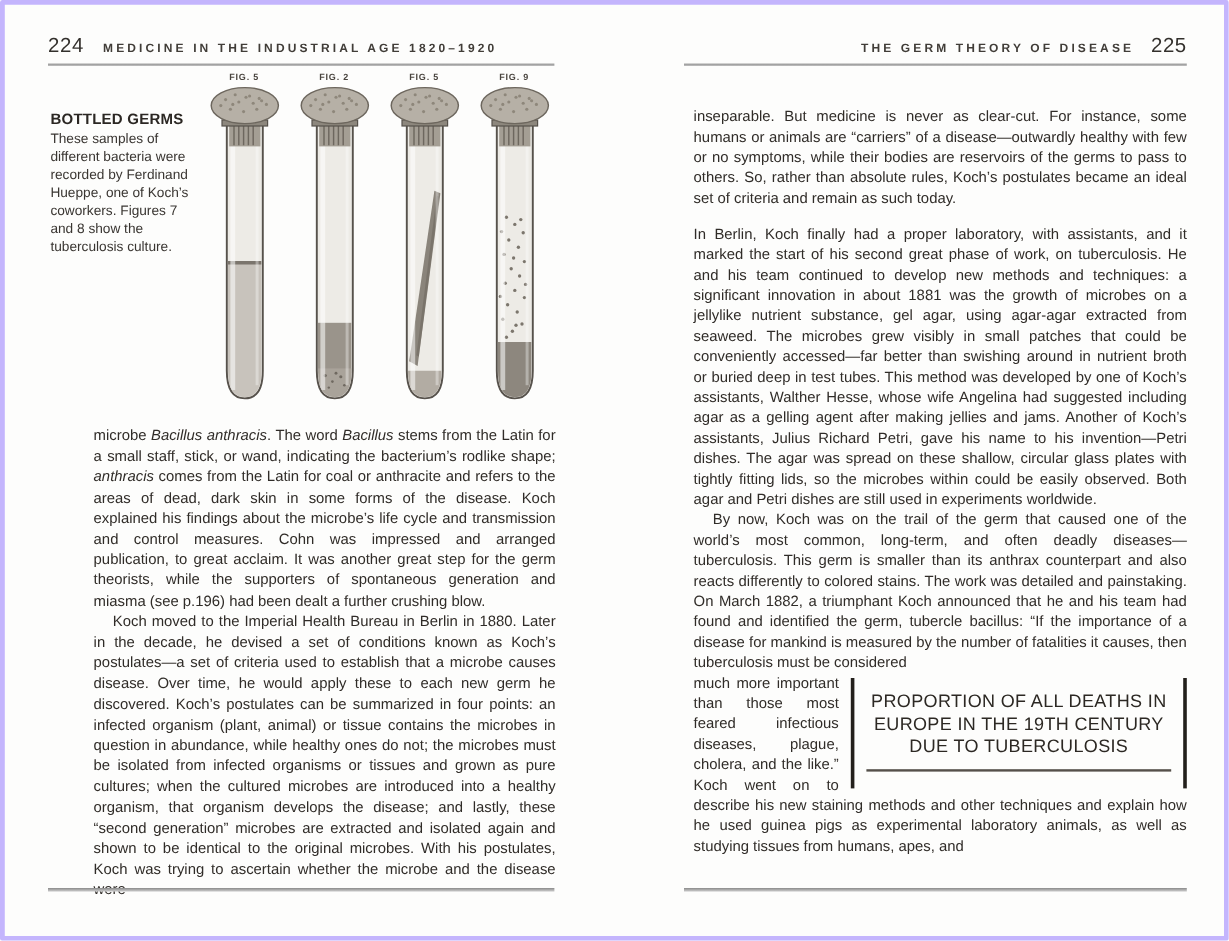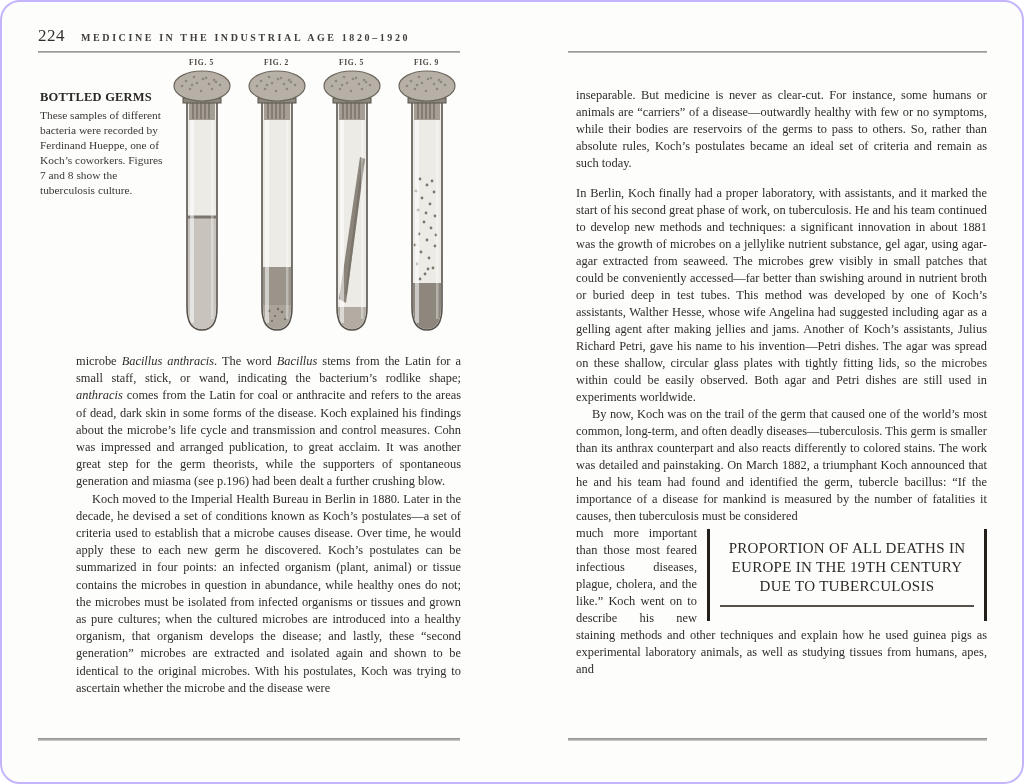--- a/index.html
+++ b/index.html
@@ -1,24 +1,24 @@
 <!DOCTYPE html>
 <html><head>
 <meta charset="utf-8">
 <style>
   html,body{margin:0;padding:0;background:#ffffff;}
   .frame{
     position:relative;
     width:1024px;height:784px;
     background:#fdfdfc;
-    border:2px solid #c4b5fd;
-    border-radius:20px;
+    border:4px solid #c4b5fd;
+    border-radius:2px;
     box-sizing:border-box;
     overflow:hidden;
-    font-family:Liberation Serif, serif;
+    font-family:Liberation Sans, sans-serif;
     color:#2e2a27;
   }
   
   .running-head{position:absolute;top:24px;white-space:nowrap;}
   .rh-left{left:36px;width:422px;}
   .rh-right{left:566px;width:419px;text-align:right;}
   .page-num{font-size:17px;letter-spacing:0.5px;color:#33302c;}
   .head-title{font-size:10px;font-weight:bold;letter-spacing:2.6px;color:#413d38;}
   .rh-left .head-title{margin-left:16px;}
   .rh-right .page-num{margin-left:14px;}
@@ -64,20 +64,23 @@
 </head>
 <body>
 
 <div class="frame">
 
   <div class="running-head rh-left">
     <span class="page-num">224</span><span class="head-title">MEDICINE IN THE INDUSTRIAL AGE 1820–1920</span>
   </div>
   <div class="head-rule hr-left"></div>
 
+  <div class="running-head rh-right">
+    <span class="head-title">THE GERM THEORY OF DISEASE</span><span class="page-num">225</span>
+  </div>
   <div class="head-rule hr-right"></div>
 
   <div class="caption">
     <div class="caption-title">BOTTLED GERMS</div>
     <div class="caption-body">These samples of different bacteria were recorded by Ferdinand Hueppe, one of Koch’s coworkers. Figures 7 and 8 show the tuberculosis culture.</div>
   </div>
 
   <div class="figure-row">
       <div class="tube-cell">
         <div class="fig-label">FIG. 5</div>

